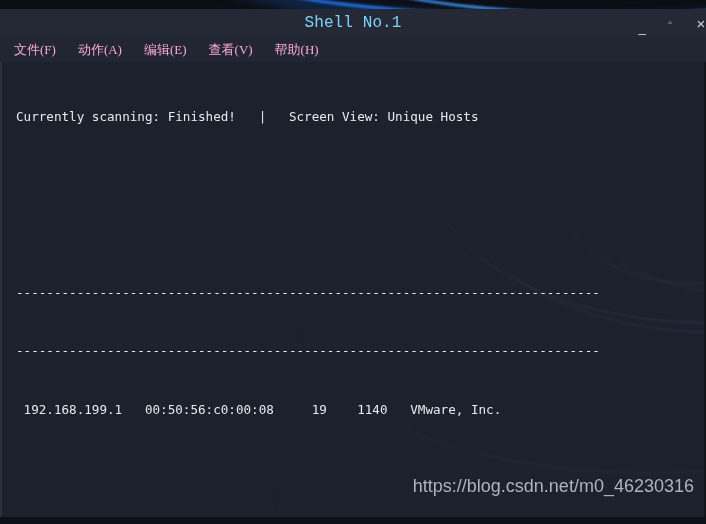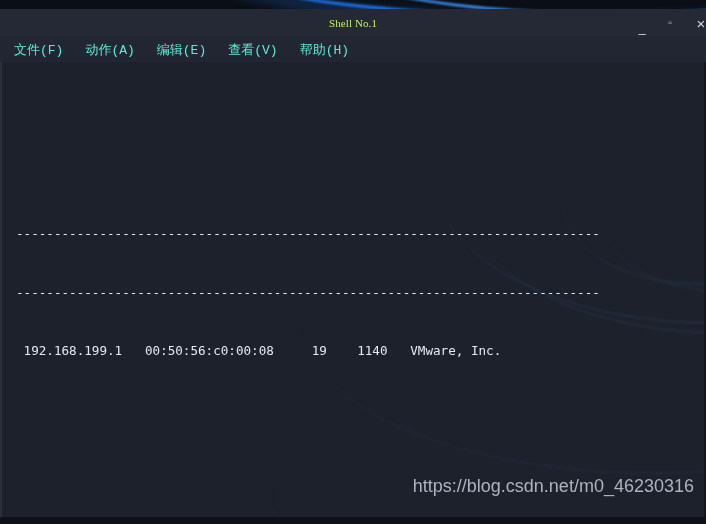--- a/index.html
+++ b/index.html
@@ -74,23 +74,23 @@
   
   #titlebar {
     position: relative;
     height: 28px;
     background: #252936;
     display: flex;
     align-items: center;
     justify-content: center;
   }
   #title-text {
-    color: #bef264;
-    font-size: 11px;
-    font-family: Liberation Serif, serif;
+    color: #7dd3fc;
+    font-size: 16px;
+    font-family: Liberation Mono, monospace;
     letter-spacing: 0.1px;
     user-select: none;
   }
   #win-controls {
     position: absolute;
     right: 0px;
     top: 0;
     height: 28px;
     display: flex;
     align-items: center;
@@ -113,23 +113,23 @@
   
   #menubar {
     height: 25px;
     display: flex;
     align-items: center;
     padding-left: 14px;
     gap: 22px;
     background: #222632;
   }
   .menu-item {
-    color: #5eead4;
+    color: #f9a8d4;
     font-size: 13px;
-    font-family: Liberation Mono, monospace;
+    font-family: Liberation Serif, serif;
     white-space: nowrap;
     cursor: default;
   }
 
   
   #term {
     position: relative;
     height: 455px;
     background: #1d212b;
     overflow: hidden;
@@ -235,20 +235,21 @@
   <div id="term">
     <div class="tw tw1"></div>
     <div class="tw tw2"></div>
     <div class="tw tw3"></div>
     <div class="tw tw4"></div>
     <div class="tw tw5"></div>
     <div class="tw tw6"></div>
     <div class="tw tw7"></div>
 
     <div id="term-text">
+      <div class="tline">Currently scanning: Finished!   |   Screen View: Unique Hosts</div>
       <div class="blank"></div>
       <div class="blank"></div>
       <div class="tline">-----------------------------------------------------------------------------</div>
       <div class="tline">-----------------------------------------------------------------------------</div>
       <div class="tline"> 192.168.199.1   00:50:56:c0:00:08     19    1140   VMware, Inc.</div>
       
       
       
       
     </div>

